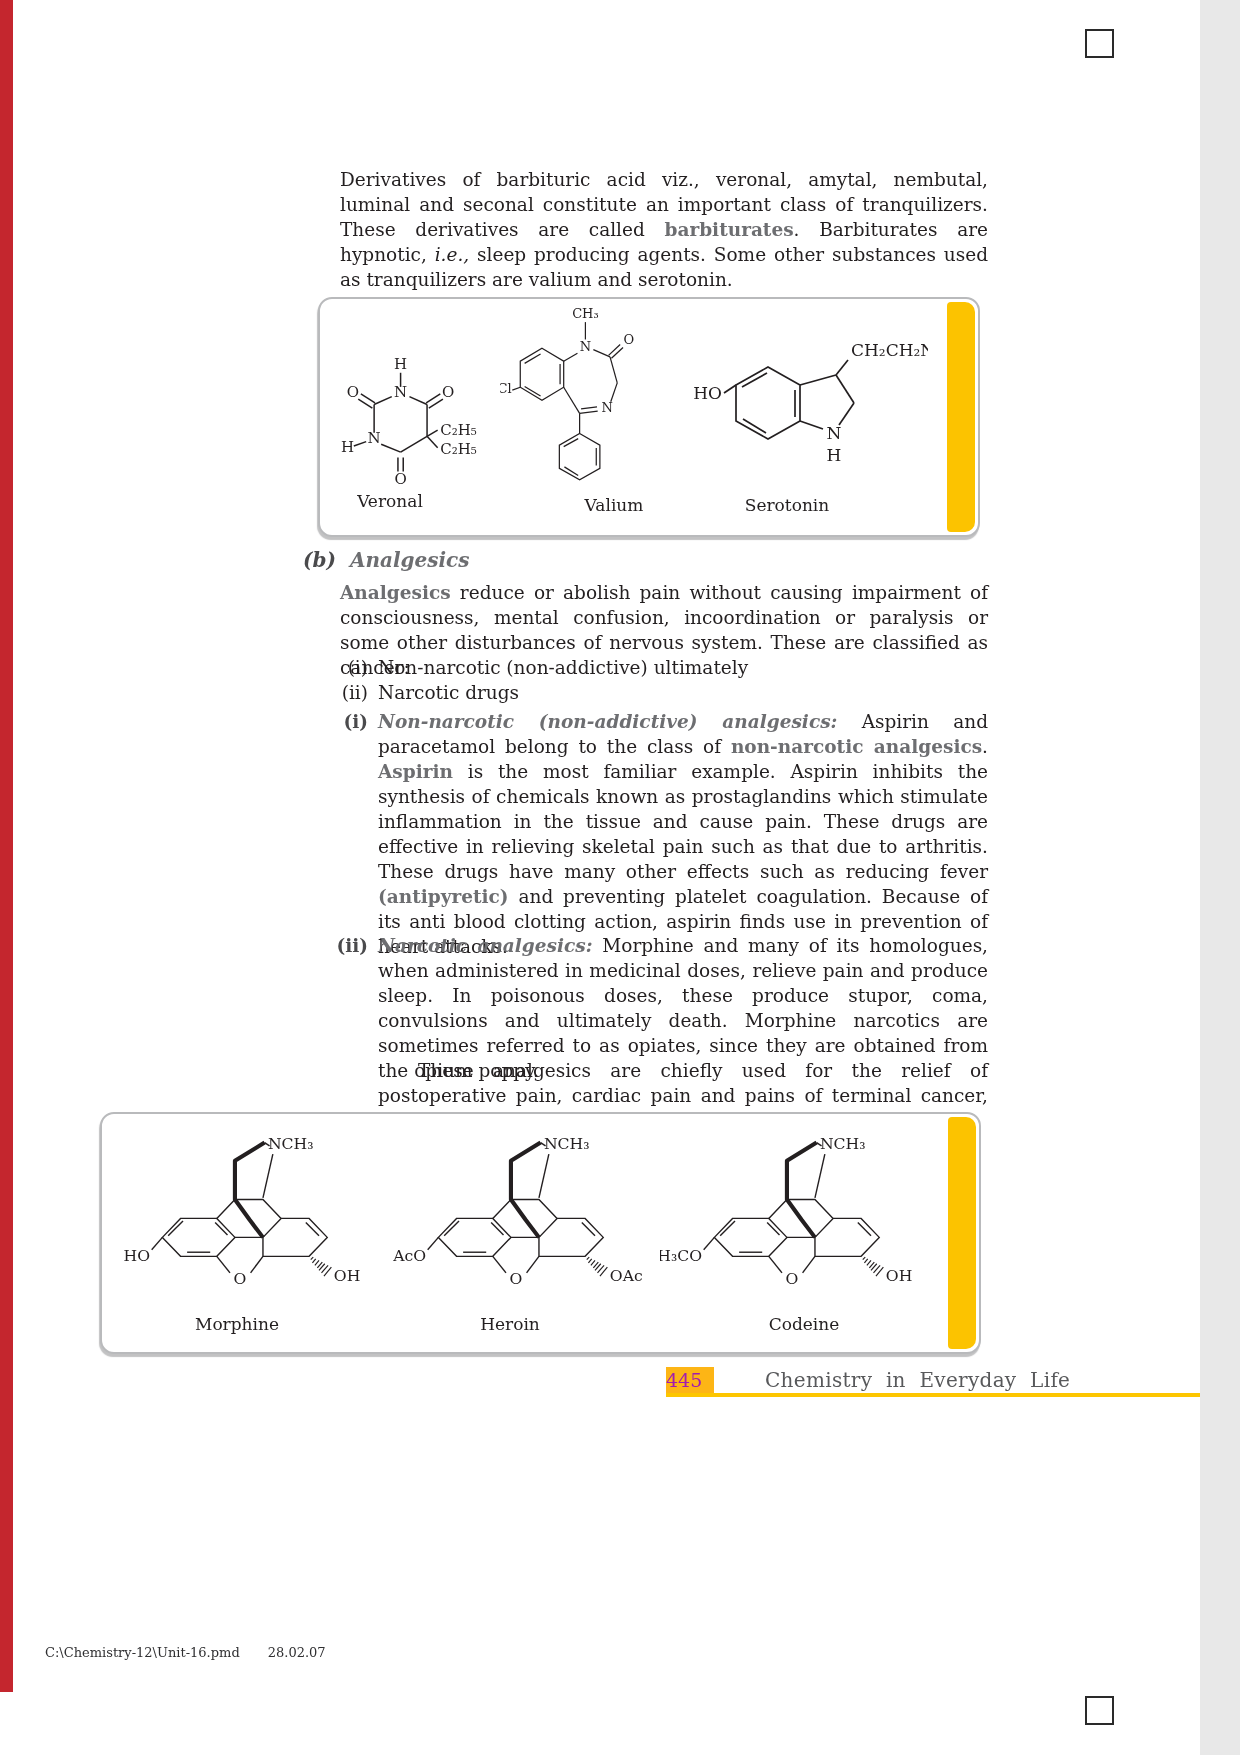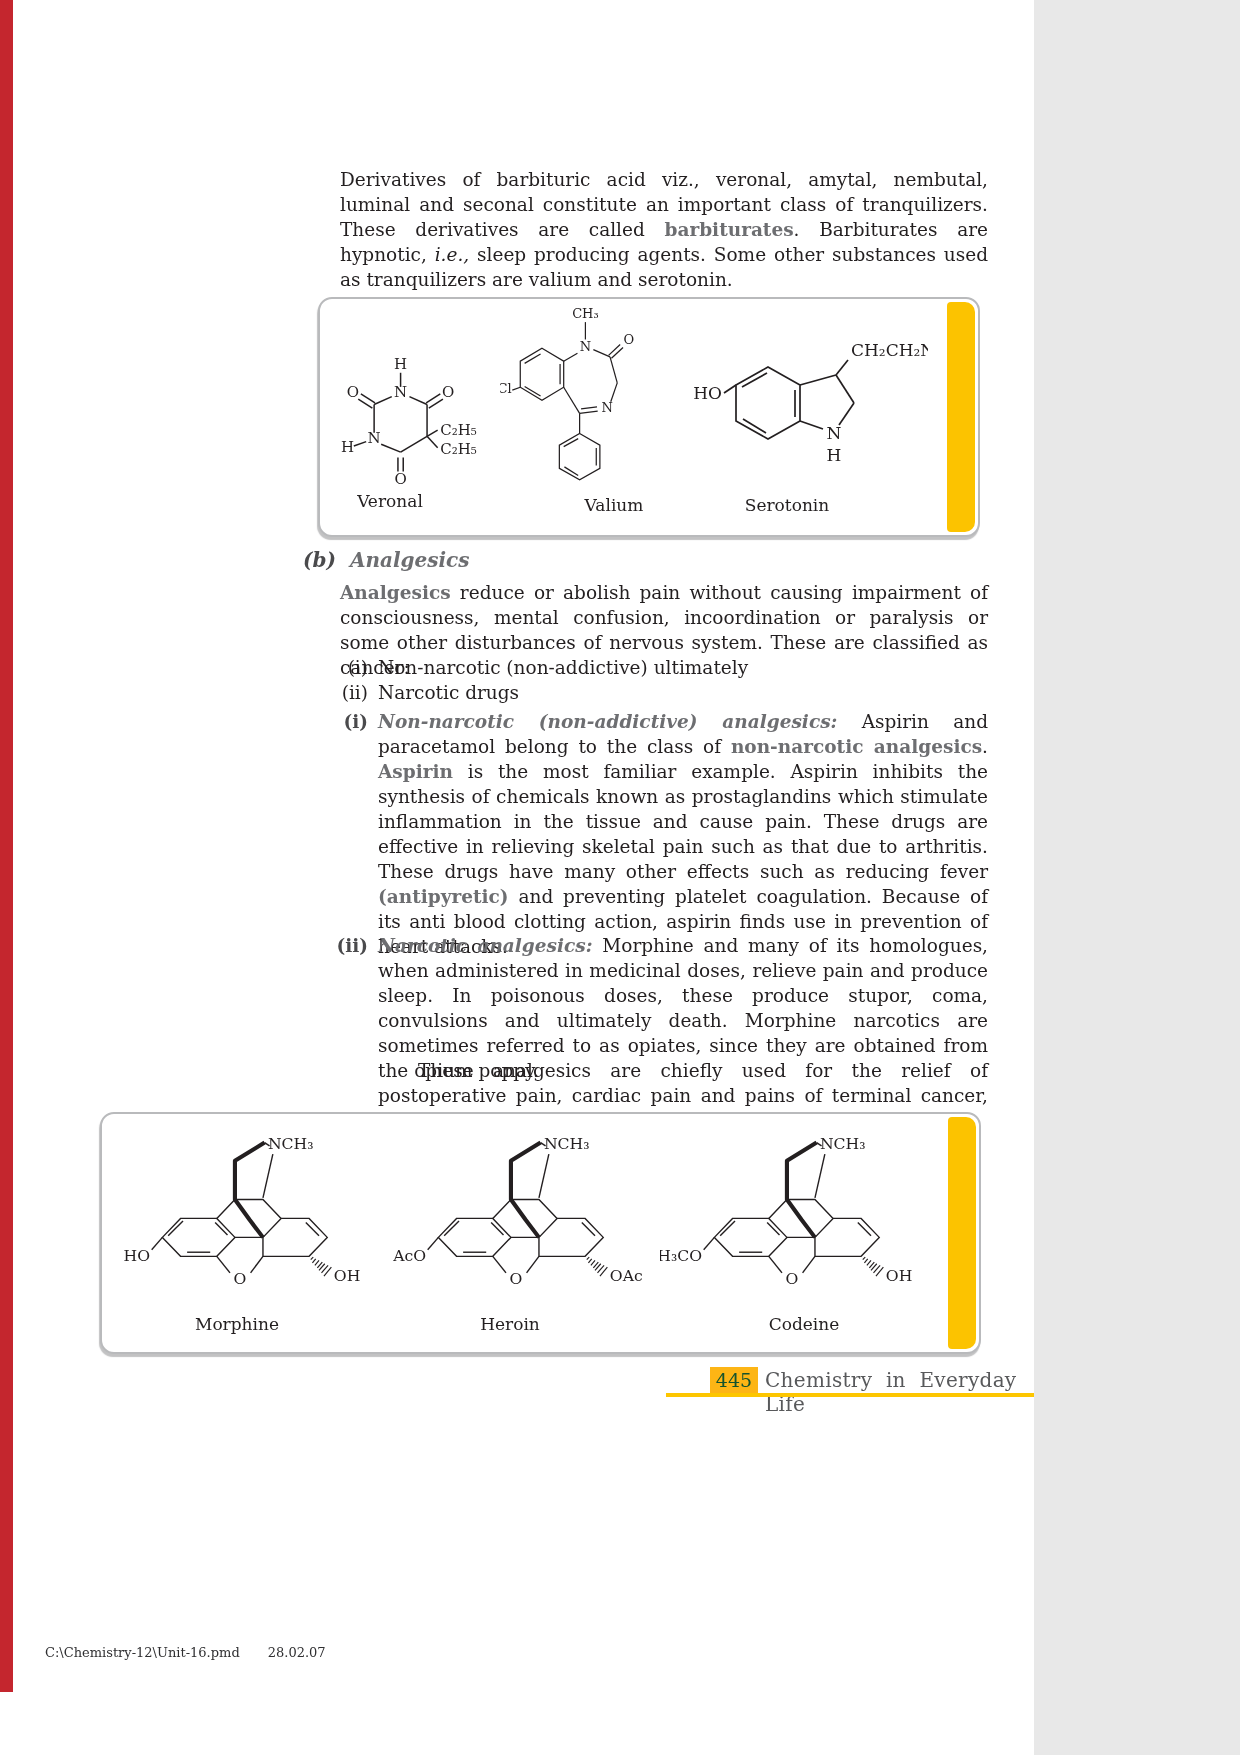--- a/index.html
+++ b/index.html
@@ -1,37 +1,37 @@
 <!DOCTYPE html>
 <html><head>
 <meta charset="utf-8">
 <style>
   html,body{margin:0;padding:0;background:#e8e8e8;}
-  .page{position:relative;width:1034px;height:1755px;background:#ffffff;overflow:hidden;
+  .page{position:relative;width:1200px;height:1755px;background:#ffffff;overflow:hidden;
         font-family:"DejaVu Serif","Liberation Serif",serif;color:#231f20;}
   .abs{position:absolute;}
   .para{font-size:18.5px;line-height:25px;text-align:justify;}
   .plain{font-size:18.5px;line-height:25px;}
   .b{font-weight:700;color:#6d6e71;}
   .i{font-style:italic;}
   .red-strip{position:absolute;left:0;top:0;width:13px;height:1692px;background:#c4262e;}
   .crop-box{position:absolute;width:25px;height:25px;border:2px solid #2a2a2a;background:#fff;}
   .panel{position:absolute;border:2px solid #b9babc;border-radius:14px;background:#fff;
          box-shadow:-1px 3px 1px rgba(120,120,122,.45);}
   .ybar{position:absolute;top:3px;bottom:3px;right:3px;width:28px;background:#fcc300;
         border-radius:4px 10px 10px 4px;}
   .caption{position:absolute;font-size:17px;text-align:center;color:#231f20;}
   .sec-head{position:absolute;font-size:20px;font-weight:700;font-style:italic;}
   .sec-marker{color:#4a4a4c;}
   .sec-title{color:#6d6e71;margin-left:14px;}
   .list-marker{position:absolute;font-size:18.5px;line-height:25px;text-align:right;}
   .item-marker{position:absolute;font-size:18.5px;line-height:25px;font-weight:700;color:#4a4a4c;text-align:right;}
   .closing{text-indent:40px;}
-  .footer-num{position:absolute;background:#fdb515;color:#14532d;font-size:19px;
-              text-align:center;line-height:26px;margin-left:44px;}
+  .footer-num{position:absolute;background:#fdb515;color:#a21caf;font-size:19px;
+              text-align:left;line-height:26px;}
   .footer-title{position:absolute;color:#58595b;font-size:20px;word-spacing:7px;letter-spacing:.3px;margin-left:39px;}
   .footer-rule{position:absolute;background:#fdc600;}
   .filepath{position:absolute;font-size:13px;color:#2f2f31;}
   .filepath span{margin-right:28px;}
   svg text{font-family:"DejaVu Serif","Liberation Serif",serif;fill:#231f20;}
   svg .bond{stroke:#231f20;stroke-width:1.7;fill:none;}
   svg .hash{stroke:#231f20;stroke-width:1.4;fill:none;}
   svg .bold-bond{stroke:#231f20;stroke-width:5;fill:none;stroke-linejoin:round;}
 </style>
 </head>

